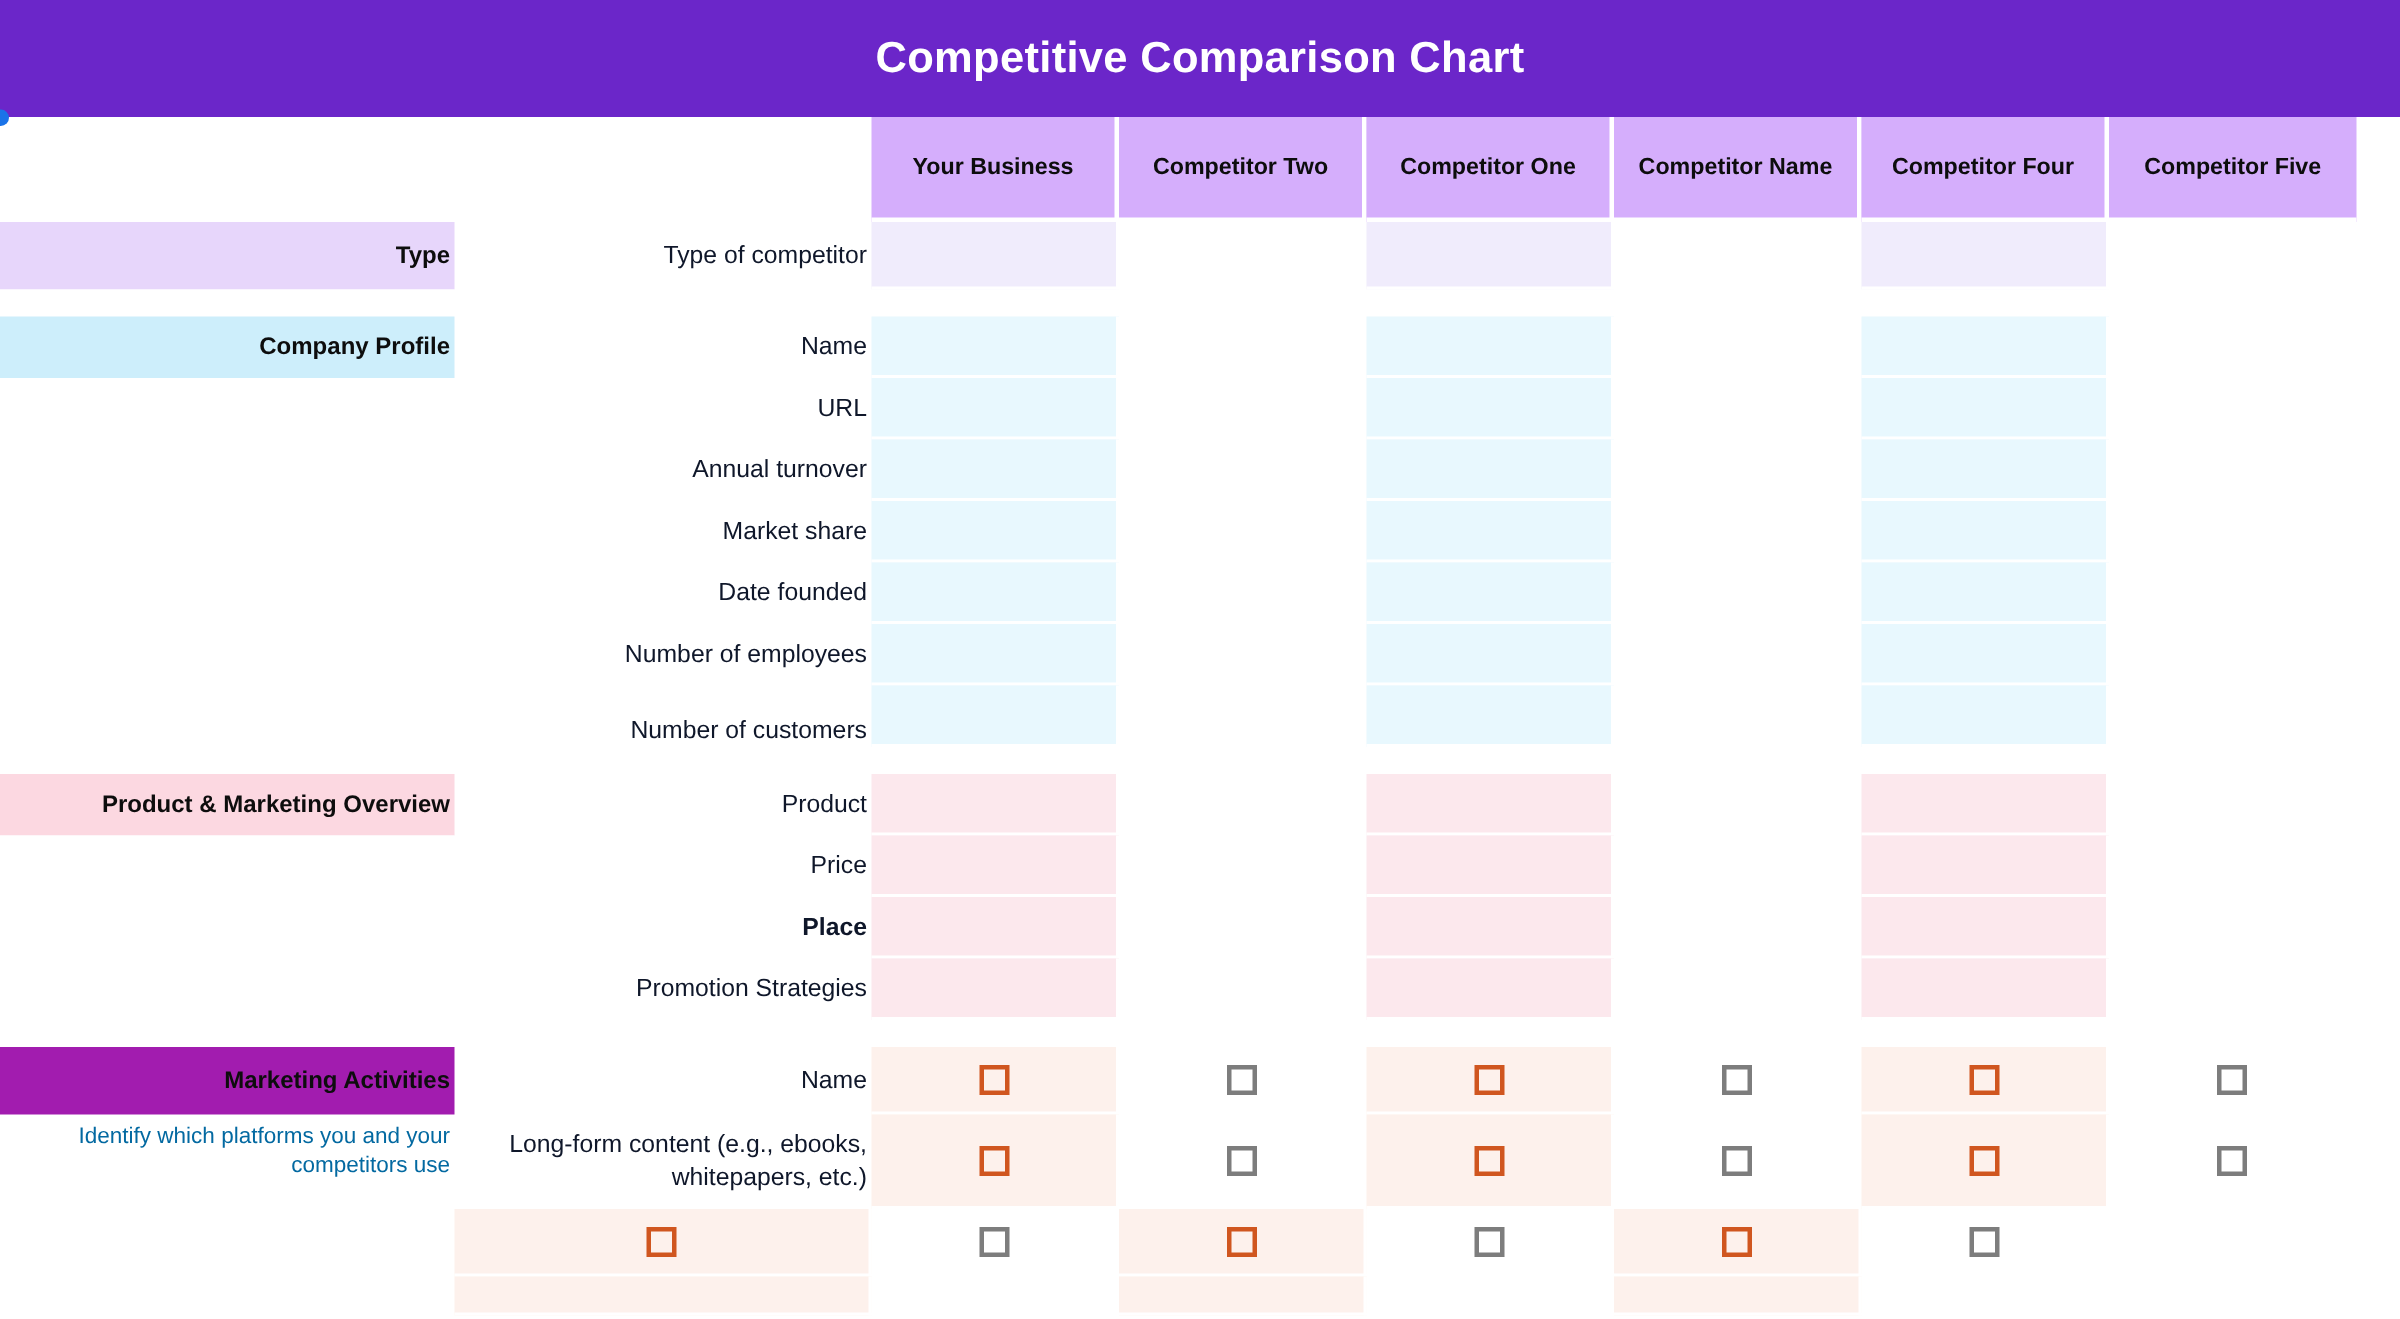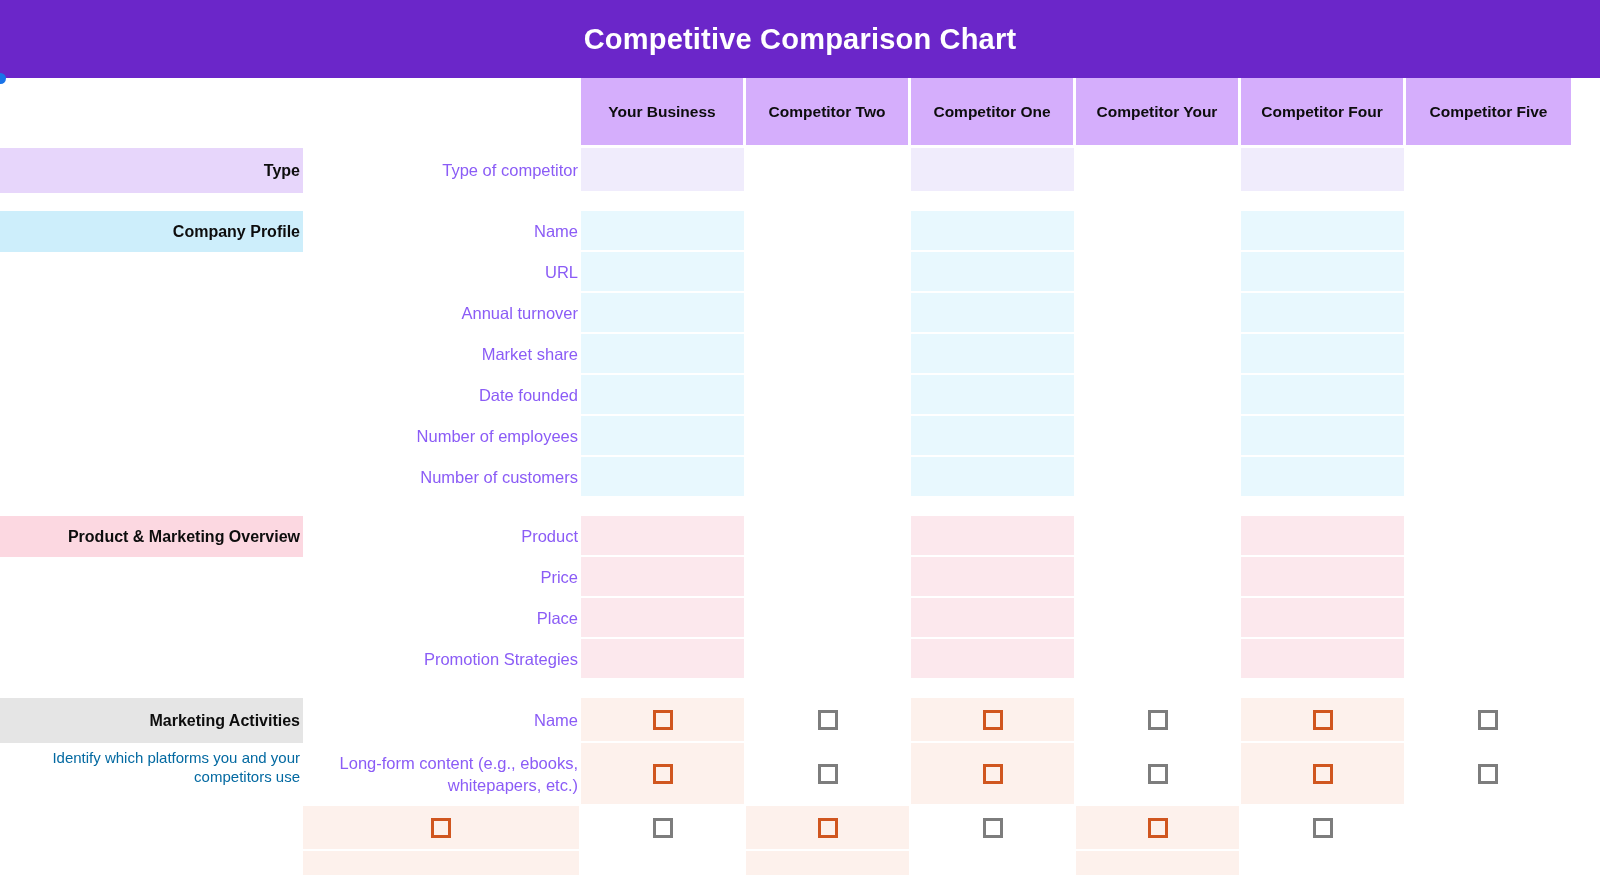--- a/index.html
+++ b/index.html
@@ -92,40 +92,40 @@
     text-align: right;
     font-weight: bold;
     font-size: 16px;
     color: #0d0d0d;
     padding-right: 3px;
     box-sizing: border-box;
   }
   .seclabel.type { background: #e7d6fb; }
   .seclabel.profile { background: #cdeefb; }
   .seclabel.product { background: #fcd8e1; }
-  .seclabel.marketing { background: #e5e5e5; }
+  .seclabel.marketing { background: #a21caf; }
   .secsub {
     font-size: 15px;
     color: #0369a1;
     text-align: right;
     padding-right: 3px;
     padding-top: 5px;
     line-height: 1.28;
     box-sizing: border-box;
   }
   .spacer-cell { background: #ffffff; }
 
   
   .rowlabel {
     display: flex;
     align-items: center;
     justify-content: flex-end;
     text-align: right;
     font-size: 16.5px;
-    color: #8b5cf6;
+    color: #0f172a;
     padding-right: 3px;
     line-height: 1.28;
     box-sizing: border-box;
   }
 
   
   .cell {
     box-sizing: border-box;
     border-bottom: 2px solid #ffffff;
     border-right: 2px solid #ffffff;
@@ -167,21 +167,21 @@
       <div class="colhead">
         <span>Your Business</span>
       </div>
       <div class="colhead">
         <span>Competitor Two</span>
       </div>
       <div class="colhead">
         <span>Competitor One</span>
       </div>
       <div class="colhead">
-        <span>Competitor Your</span>
+        <span>Competitor Name</span>
       </div>
       <div class="colhead">
         <span>Competitor Four</span>
       </div>
       <div class="colhead last">
         <span>Competitor Five</span>
       </div>
       <div class="seclabel type" style="height: 45px;">
         <span>Type</span>
       </div>
@@ -258,21 +258,21 @@
       <div class="rowlabel" style="height: 41px;">
         <span>Number of employees</span>
       </div>
       <div class="cell tint-profile" style="height: 41px;"></div>
       <div class="cell plain" style="height: 41px;"></div>
       <div class="cell tint-profile" style="height: 41px;"></div>
       <div class="cell plain" style="height: 41px;"></div>
       <div class="cell tint-profile" style="height: 41px;"></div>
       <div class="cell plain" style="height: 41px;"></div>
       <div class="spacer-cell" style="height: 41px;"></div>
-      <div class="rowlabel" style="height: 41px;">
+      <div class="rowlabel" style="height: 41px; align-items: flex-end;">
         <span>Number of customers</span>
       </div>
       <div class="cell tint-profile" style="height: 41px;"></div>
       <div class="cell plain" style="height: 41px;"></div>
       <div class="cell tint-profile" style="height: 41px;"></div>
       <div class="cell plain" style="height: 41px;"></div>
       <div class="cell tint-profile" style="height: 41px;"></div>
       <div class="cell plain" style="height: 41px;"></div>
       <div class="rowgap" style="height: 18px;"></div>
       <div class="rowgap" style="height: 18px;"></div>
@@ -298,21 +298,21 @@
       <div class="rowlabel" style="height: 41px;">
         <span>Price</span>
       </div>
       <div class="cell tint-product" style="height: 41px;"></div>
       <div class="cell plain" style="height: 41px;"></div>
       <div class="cell tint-product" style="height: 41px;"></div>
       <div class="cell plain" style="height: 41px;"></div>
       <div class="cell tint-product" style="height: 41px;"></div>
       <div class="cell plain" style="height: 41px;"></div>
       <div class="spacer-cell" style="height: 41px;"></div>
-      <div class="rowlabel" style="height: 41px;">
+      <div class="rowlabel" style="height: 41px; font-weight: bold;">
         <span>Place</span>
       </div>
       <div class="cell tint-product" style="height: 41px;"></div>
       <div class="cell plain" style="height: 41px;"></div>
       <div class="cell tint-product" style="height: 41px;"></div>
       <div class="cell plain" style="height: 41px;"></div>
       <div class="cell tint-product" style="height: 41px;"></div>
       <div class="cell plain" style="height: 41px;"></div>
       <div class="spacer-cell" style="height: 41px;"></div>
       <div class="rowlabel" style="height: 41px;">

